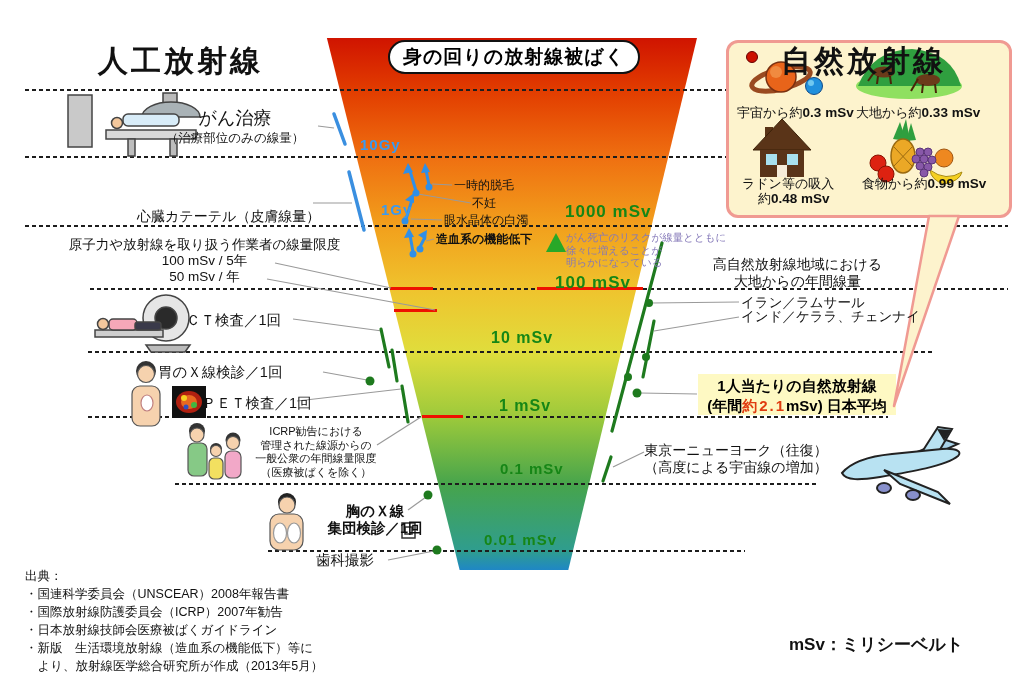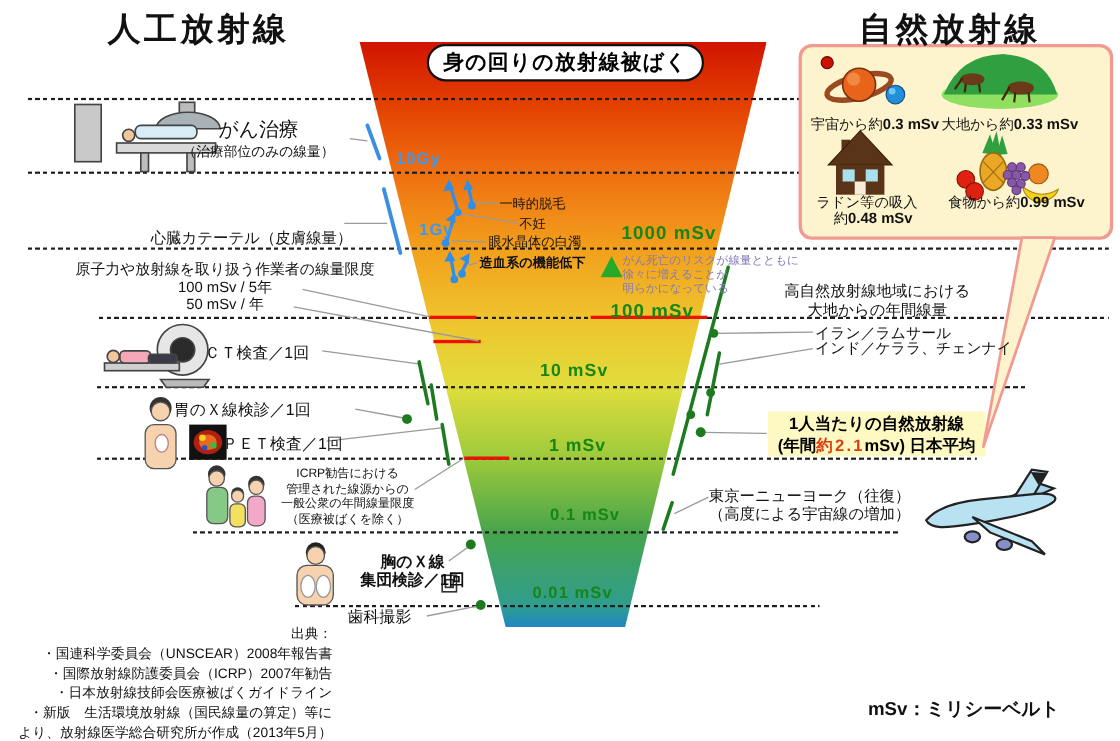--- a/index.html
+++ b/index.html
@@ -24,29 +24,29 @@
     font-size:19px; font-weight:bold; letter-spacing:1px; }
 
   #natural-box { position:absolute; left:726px; top:40px; width:286px; height:178px; z-index:4;
     background:#fdf3cd; border:3px solid #f09a92; border-radius:12px; }
   #japan-box { position:absolute; left:698px; top:374px; width:198px; height:41px; z-index:4;
     background:#fef9c3; text-align:center; font-size:15px; font-weight:bold; line-height:19.5px; padding-top:2px; }
   #japan-box .red { color:#e03c10; letter-spacing:2px; }
 
   #overlay { position:absolute; left:0; top:0; z-index:5; }
 
-  .h1 { font-size:30px; font-weight:bold; letter-spacing:3px; }
+  .h1 { font-size:30px; font-weight:bold; letter-spacing:3px;margin-top:35px; }
   .scaleG { color:#168616; font-weight:bold; letter-spacing:1px; }
   .scaleB { color:#3a9af0; font-weight:bold; font-size:15px; letter-spacing:1px; }
   .eff { font-size:12px; }
   #risk-note { position:absolute; left:566px; top:231px; width:170px; z-index:6;
     font-size:10.5px; line-height:12.5px; color:#8478b8; white-space:normal; }
   .nb { font-size:13px; }
   .nb b { font-size:13.5px; }
-  #sources { position:absolute; left:4px; top:567px; font-size:12.5px; line-height:18px; z-index:6; color:#111;text-align:right; }
+  #sources { position:absolute; left:25px; top:567px; font-size:12.5px; line-height:18px; z-index:6; color:#111; }
 </style>
 </head>
 <body>
 
 <div id="canvas">
 
   <div id="funnel"></div>
 
   <div class="dline" style="left:25px;top:89px;width:983px;"></div>
   <div class="dline" style="left:25px;top:156px;width:983px;"></div>
@@ -340,19 +340,19 @@
     <div>東京ーニューヨーク（往復）</div>
     <div>（高度による宇宙線の増加）</div>
   </div>
   <div class="txt" style="left:741px;top:308px;font-size:13.5px;">インド／ケララ、チェンナイ</div>
 
   <div id="sources">
     <div>出典：</div>
     <div>・国連科学委員会（UNSCEAR）2008年報告書</div>
     <div>・国際放射線防護委員会（ICRP）2007年勧告</div>
     <div>・日本放射線技師会医療被ばくガイドライン</div>
-    <div>・新版　生活環境放射線（国民線量の算定）等に</div>
+    <div>・新版　生活環境放射線（造血系の機能低下）等に</div>
     <div>　より、放射線医学総合研究所が作成（2013年5月）</div>
   </div>
 
   <div class="txt" style="left:789px;top:633px;font-size:17px;font-weight:bold;">mSv：ミリシーベルト</div>
 
 </div>
 
 </body></html>

